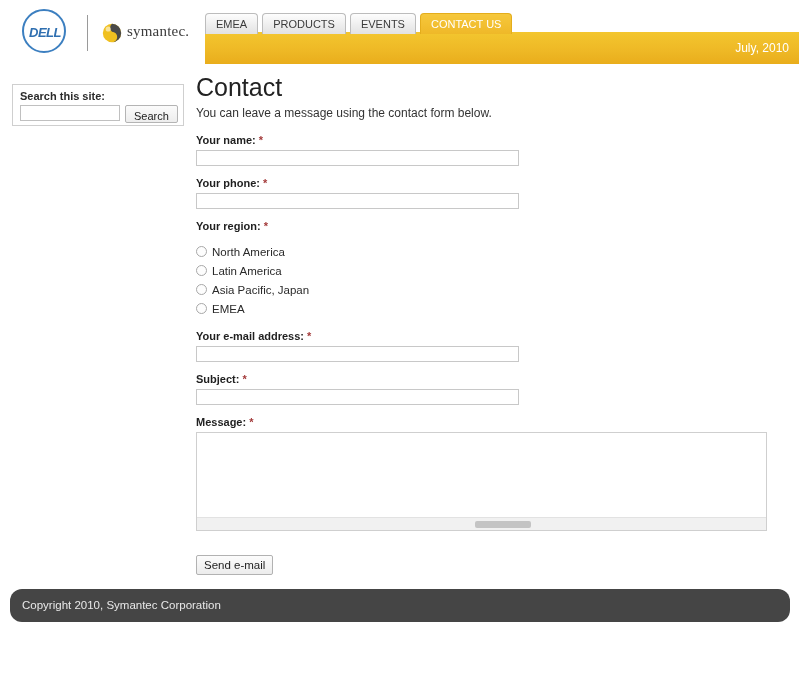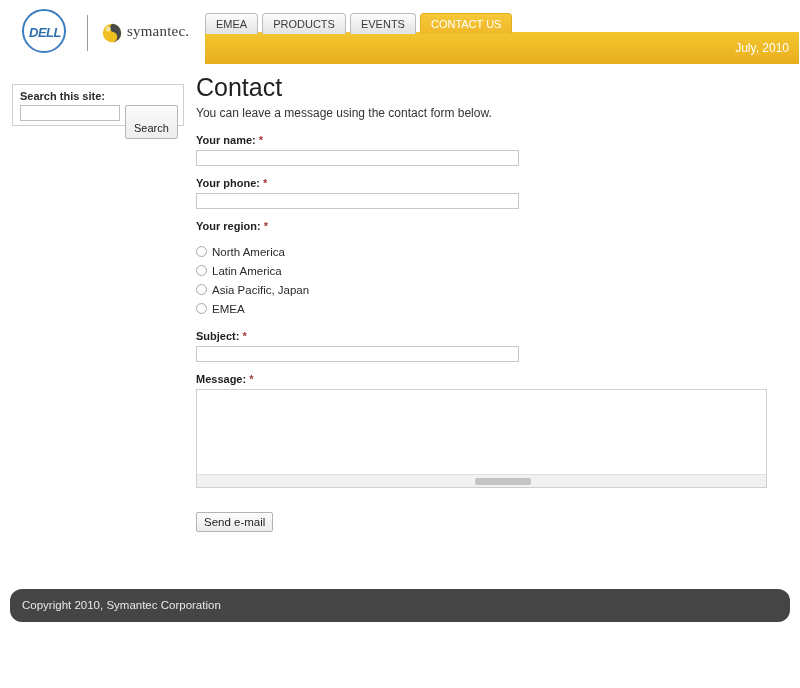--- a/index.html
+++ b/index.html
@@ -178,21 +178,21 @@
     border: 1px solid #c0c0c0;
     background: #ffffff;
     font-family: "Liberation Sans", sans-serif;
     font-size: 11px;
     box-sizing: border-box;
     padding: 0 2px;
   }
   #search-button {
     margin-left: 5px;
     height: 18px;
-    padding: 16px 8px;
+    padding: 4px 8px;
     font-family: "Liberation Sans", sans-serif;
     font-size: 11px;
     color: #222222;
     background: linear-gradient(to bottom, #fbfbfb 0%, #ededed 100%);
     border: 1px solid #b4b4b4;
     border-radius: 2px;
     box-sizing: border-box;
     cursor: pointer;
   }
 
@@ -434,20 +434,27 @@
       <span class="radio-dot"></span>
       <span class="radio-text">Asia Pacific, Japan</span>
     </div>
     <div class="radio-row">
       <span class="radio-dot"></span>
       <span class="radio-text">EMEA</span>
     </div>
   </div>
 
   
+  <div class="field-group">
+    <label class="field-label">
+      <span>Your e-mail address:</span>
+      <span class="req">*</span>
+    </label>
+    <input class="text-input" type="text" placeholder="" style="">
+  </div>
 
   
   <div class="field-group">
     <label class="field-label">
       <span>Subject:</span>
       <span class="req">*</span>
     </label>
     <input class="text-input" type="text" placeholder="" style="">
   </div>
 

